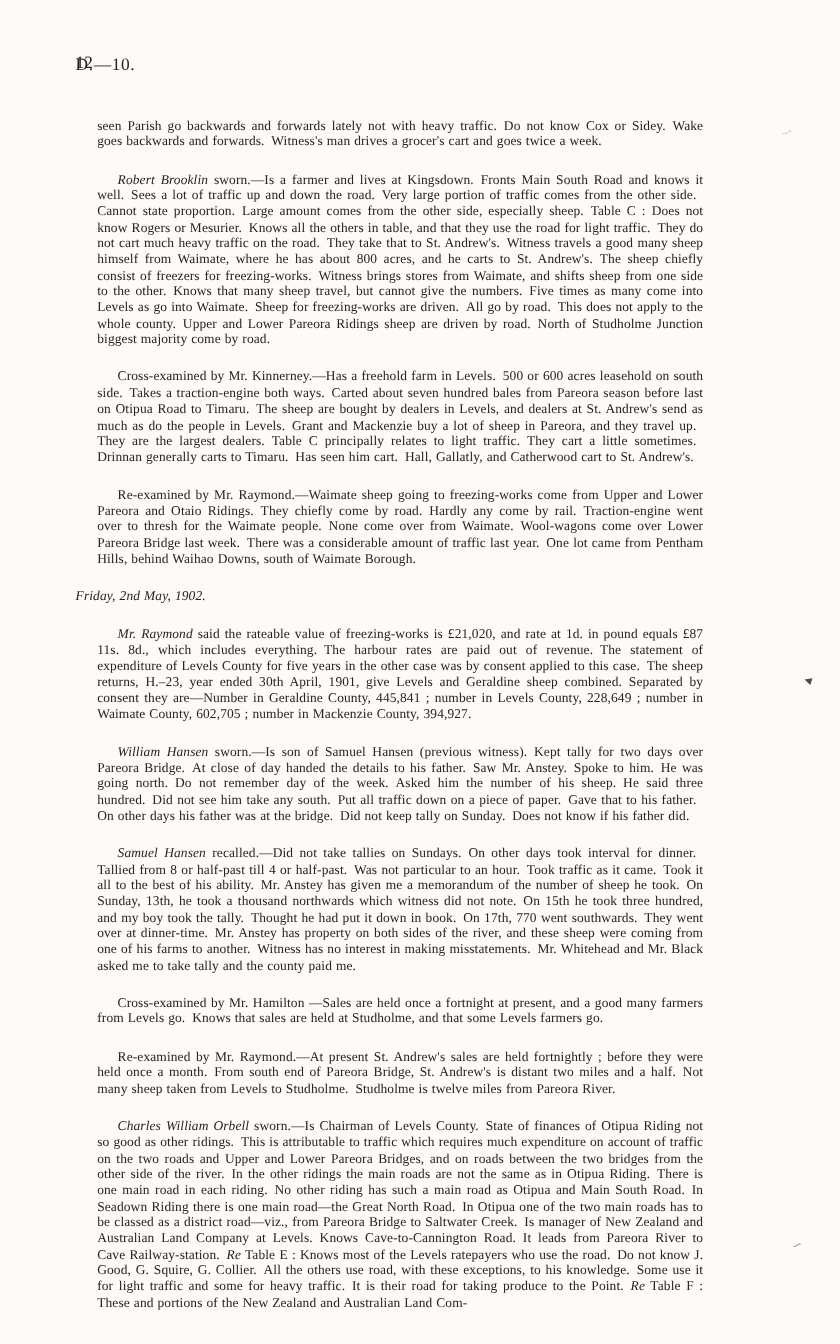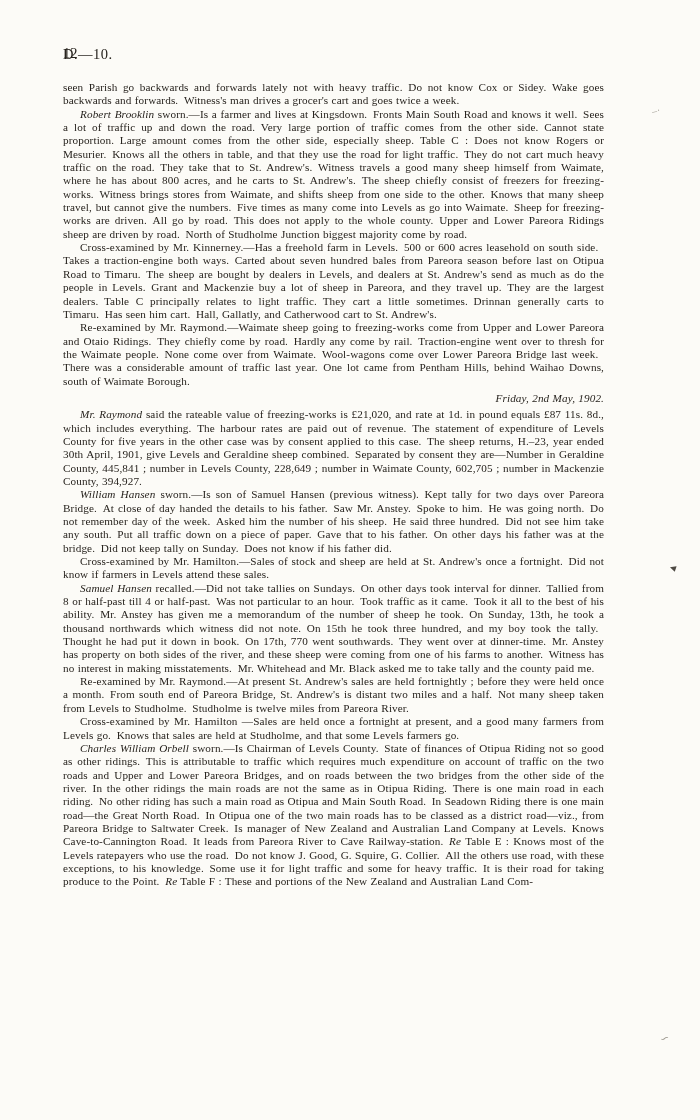--- a/index.html
+++ b/index.html
@@ -37,28 +37,28 @@
     left: 63px;
     top: 81px;
     width: 541px;
     font-size: 11.2px;
     line-height: 13.35px;
     text-align: justify;
     word-spacing: 0.4px;
     letter-spacing: 0.1px;
   }
   p.para {
-    margin: 0;
+    margin: 18px;
     padding: 0;
   }
   p.para.indent {
     text-indent: 17px;
   }
   p.para.heading {
-    text-align: right;
+    text-align: left;
     text-indent: 0;
     margin: 4px 0 3px 0;
   }
   em {
   }
   .mark {
     position: absolute;
     font-size: 9px;
     line-height: 1;
     pointer-events: none;
@@ -74,24 +74,23 @@
   <span class="page-number">12</span>
 
   <div class="content">
       <p class="para continuation"><span>seen Parish go backwards and forwards lately not with heavy traffic. Do not know Cox or Sidey. Wake goes backwards and forwards. Witness's man drives a grocer's cart and goes twice a week.</span></p>
       <p class="para indent"><em>Robert Brooklin</em><span> sworn.—Is a farmer and lives at Kingsdown. Fronts Main South Road and knows it well. Sees a lot of traffic up and down the road. Very large portion of traffic comes from the other side. Cannot state proportion. Large amount comes from the other side, especially sheep. Table C : Does not know Rogers or Mesurier. Knows all the others in table, and that they use the road for light traffic. They do not cart much heavy traffic on the road. They take that to St. Andrew's. Witness travels a good many sheep himself from Waimate, where he has about 800 acres, and he carts to St. Andrew's. The sheep chiefly consist of freezers for freezing-works. Witness brings stores from Waimate, and shifts sheep from one side to the other. Knows that many sheep travel, but cannot give the numbers. Five times as many come into Levels as go into Waimate. Sheep for freezing-works are driven. All go by road. This does not apply to the whole county. Upper and Lower Pareora Ridings sheep are driven by road. North of Studholme Junction biggest majority come by road.</span></p>
       <p class="para indent"><span>Cross-examined by Mr. Kinnerney.—Has a freehold farm in Levels. 500 or 600 acres leasehold on south side. Takes a traction-engine both ways. Carted about seven hundred bales from Pareora season before last on Otipua Road to Timaru. The sheep are bought by dealers in Levels, and dealers at St. Andrew's send as much as do the people in Levels. Grant and Mackenzie buy a lot of sheep in Pareora, and they travel up. They are the largest dealers. Table C principally relates to light traffic. They cart a little sometimes. Drinnan generally carts to Timaru. Has seen him cart. Hall, Gallatly, and Catherwood cart to St. Andrew's.</span></p>
       <p class="para indent"><span>Re-examined by Mr. Raymond.—Waimate sheep going to freezing-works come from Upper and Lower Pareora and Otaio Ridings. They chiefly come by road. Hardly any come by rail. Traction-engine went over to thresh for the Waimate people. None come over from Waimate. Wool-wagons come over Lower Pareora Bridge last week. There was a considerable amount of traffic last year. One lot came from Pentham Hills, behind Waihao Downs, south of Waimate Borough.</span></p>
       <p class="para heading"><em>Friday, 2nd May, 1902.</em></p>
       <p class="para indent"><em>Mr. Raymond</em><span> said the rateable value of freezing-works is £21,020, and rate at 1d. in pound equals £87 11s. 8d., which includes everything. The harbour rates are paid out of revenue. The statement of expenditure of Levels County for five years in the other case was by consent applied to this case. The sheep returns, H.–23, year ended 30th April, 1901, give Levels and Geraldine sheep combined. Separated by consent they are—Number in Geraldine County, 445,841 ; number in Levels County, 228,649 ; number in Waimate County, 602,705 ; number in Mackenzie County, 394,927.</span></p>
       <p class="para indent"><em>William Hansen</em><span> sworn.—Is son of Samuel Hansen (previous witness). Kept tally for two days over Pareora Bridge. At close of day handed the details to his father. Saw Mr. Anstey. Spoke to him. He was going north. Do not remember day of the week. Asked him the number of his sheep. He said three hundred. Did not see him take any south. Put all traffic down on a piece of paper. Gave that to his father. On other days his father was at the bridge. Did not keep tally on Sunday. Does not know if his father did.</span></p>
-      <p class="para indent"><span>Cross-examined by Mr. Hamilton.—Sales of stock and sheep are held at St. Andrew's once a fortnight. Did not know if farmers in Levels attend these sales.</span></p>
       <p class="para indent"><em>Samuel Hansen</em><span> recalled.—Did not take tallies on Sundays. On other days took interval for dinner. Tallied from 8 or half-past till 4 or half-past. Was not particular to an hour. Took traffic as it came. Took it all to the best of his ability. Mr. Anstey has given me a memorandum of the number of sheep he took. On Sunday, 13th, he took a thousand northwards which witness did not note. On 15th he took three hundred, and my boy took the tally. Thought he had put it down in book. On 17th, 770 went southwards. They went over at dinner-time. Mr. Anstey has property on both sides of the river, and these sheep were coming from one of his farms to another. Witness has no interest in making misstatements. Mr. Whitehead and Mr. Black asked me to take tally and the county paid me.</span></p>
+      <p class="para indent"><span>Cross-examined by Mr. Hamilton —Sales are held once a fortnight at present, and a good many farmers from Levels go. Knows that sales are held at Studholme, and that some Levels farmers go.</span></p>
       <p class="para indent"><span>Re-examined by Mr. Raymond.—At present St. Andrew's sales are held fortnightly ; before they were held once a month. From south end of Pareora Bridge, St. Andrew's is distant two miles and a half. Not many sheep taken from Levels to Studholme. Studholme is twelve miles from Pareora River.</span></p>
-      <p class="para indent"><span>Cross-examined by Mr. Hamilton —Sales are held once a fortnight at present, and a good many farmers from Levels go. Knows that sales are held at Studholme, and that some Levels farmers go.</span></p>
       <p class="para indent"><em>Charles William Orbell</em><span> sworn.—Is Chairman of Levels County. State of finances of Otipua Riding not so good as other ridings. This is attributable to traffic which requires much expenditure on account of traffic on the two roads and Upper and Lower Pareora Bridges, and on roads between the two bridges from the other side of the river. In the other ridings the main roads are not the same as in Otipua Riding. There is one main road in each riding. No other riding has such a main road as Otipua and Main South Road. In Seadown Riding there is one main road—the Great North Road. In Otipua one of the two main roads has to be classed as a district road—viz., from Pareora Bridge to Saltwater Creek. Is manager of New Zealand and Australian Land Company at Levels. Knows Cave-to-Cannington Road. It leads from Pareora River to Cave Railway-station. </span><em>Re</em><span> Table E : Knows most of the Levels ratepayers who use the road. Do not know J. Good, G. Squire, G. Collier. All the others use road, with these exceptions, to his knowledge. Some use it for light traffic and some for heavy traffic. It is their road for taking produce to the Point. </span><em>Re</em><span> Table F : These and portions of the New Zealand and Australian Land Com-</span></p>
     </div>
 
   <div>
       <span class="mark" style="left: 652px; top: 106px; color: rgb(162, 158, 149); font-size: 10px; transform: rotate(-10deg);">–·</span>
       <span class="mark" style="left: 668px; top: 563px; color: rgb(78, 74, 68); font-size: 10px; transform: rotate(18deg);">◄</span>
       <span class="mark" style="left: 660px; top: 1033px; color: rgb(155, 151, 142); font-size: 11px; transform: rotate(-20deg);">∽</span>
     </div>
 
 </div>

